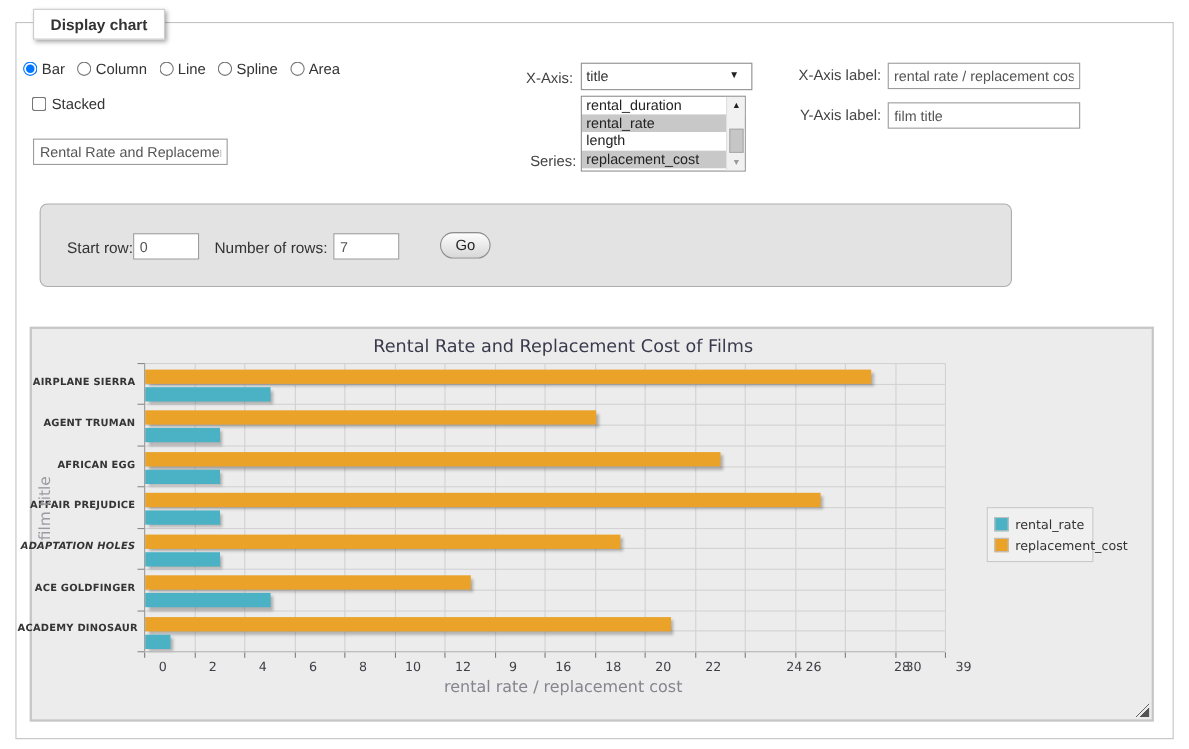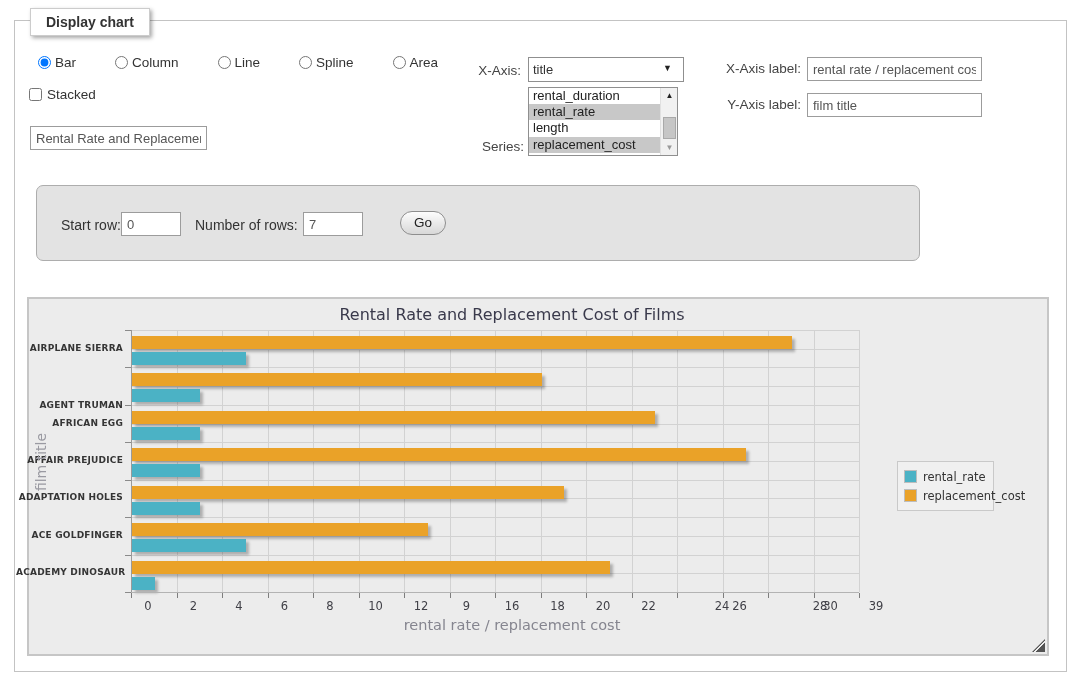--- a/index.html
+++ b/index.html
@@ -15,21 +15,21 @@
     position:absolute; left:14px; top:20px; width:1053px; height:652px;
     border:1px solid #c3c3c3; background:#fff;
   }
   .legend-box {
     position:absolute; left:30px; top:8px; padding:5px 15px;
     background:#fff; border:1px solid #ccc; font-weight:bold; font-size:14px; color:#333;
     box-shadow:2px 2px 4px rgba(0,0,0,0.35); z-index:5;
   }
 
   
-  .radio-row { position:absolute; left:38px; top:55px; display:flex; align-items:center;gap:28px; }
+  .radio-row { position:absolute; left:21px; top:55px; display:flex; align-items:center; }
   .radio-item { display:flex; align-items:center; margin-right:11px; cursor:default; }
   .radio-item input { margin-right:4px; }
   .check-row { position:absolute; left:29px; top:87px; display:flex; align-items:center; }
   .check-row input { margin-right:5px; }
 
   input[type=text] {
     border:1px solid #9c9c9c; background:#fff; color:#555;
     font-family:"Liberation Sans", sans-serif; font-size:13px;
     padding:3px 5px; height:24px;
   }
@@ -228,33 +228,33 @@
       <div class="gline-h" style="top: 168.429px;"></div>
       <div class="gline-h" style="top: 187.143px;"></div>
       <div class="gline-h" style="top: 205.857px;"></div>
       <div class="gline-h" style="top: 224.571px;"></div>
       <div class="gline-h" style="top: 243.286px;"></div>
       <div class="ytick" style="top: 0px;"></div>
       <div class="cat-label" style="top: 12.7143px;">AIRPLANE SIERRA</div>
       <div class="bar" style="left: 1px; top: 6px; height: 13px; width: 659.75px; background: rgb(234, 162, 40);"></div>
       <div class="bar" style="left: 1px; top: 22px; height: 13px; width: 113.75px; background: rgb(75, 178, 197);"></div>
       <div class="ytick" style="top: 37.4286px;"></div>
-      <div class="cat-label" style="top: 50.1429px; margin-top: 20px;">AGENT TRUMAN</div>
+      <div class="cat-label" style="top: 50.1429px;">AGENT TRUMAN</div>
       <div class="bar" style="left: 1px; top: 43.4286px; height: 13px; width: 409.5px; background: rgb(234, 162, 40);"></div>
       <div class="bar" style="left: 1px; top: 59.4286px; height: 13px; width: 68.25px; background: rgb(75, 178, 197);"></div>
       <div class="ytick" style="top: 74.8571px;"></div>
       <div class="cat-label" style="top: 87.5714px;">AFRICAN EGG</div>
       <div class="bar" style="left: 1px; top: 80.8571px; height: 13px; width: 523.25px; background: rgb(234, 162, 40);"></div>
       <div class="bar" style="left: 1px; top: 96.8571px; height: 13px; width: 68.25px; background: rgb(75, 178, 197);"></div>
       <div class="ytick" style="top: 112.286px;"></div>
       <div class="cat-label" style="top: 125px;">AFFAIR PREJUDICE</div>
       <div class="bar" style="left: 1px; top: 118.286px; height: 13px; width: 614.25px; background: rgb(234, 162, 40);"></div>
       <div class="bar" style="left: 1px; top: 134.286px; height: 13px; width: 68.25px; background: rgb(75, 178, 197);"></div>
       <div class="ytick" style="top: 149.714px;"></div>
-      <div class="cat-label" style="top: 162.429px;">ADAPTATION HOLES</div>
+      <div class="cat-label" style="top: 162.429px; font-style: italic;">ADAPTATION HOLES</div>
       <div class="bar" style="left: 1px; top: 155.714px; height: 13px; width: 432.25px; background: rgb(234, 162, 40);"></div>
       <div class="bar" style="left: 1px; top: 171.714px; height: 13px; width: 68.25px; background: rgb(75, 178, 197);"></div>
       <div class="ytick" style="top: 187.143px;"></div>
       <div class="cat-label" style="top: 199.857px;">ACE GOLDFINGER</div>
       <div class="bar" style="left: 1px; top: 193.143px; height: 13px; width: 295.75px; background: rgb(234, 162, 40);"></div>
       <div class="bar" style="left: 1px; top: 209.143px; height: 13px; width: 113.75px; background: rgb(75, 178, 197);"></div>
       <div class="ytick" style="top: 224.571px;"></div>
       <div class="cat-label" style="top: 237.286px;">ACADEMY DINOSAUR</div>
       <div class="bar" style="left: 1px; top: 230.571px; height: 13px; width: 477.75px; background: rgb(234, 162, 40);"></div>
       <div class="bar" style="left: 1px; top: 246.571px; height: 13px; width: 22.75px; background: rgb(75, 178, 197);"></div>

